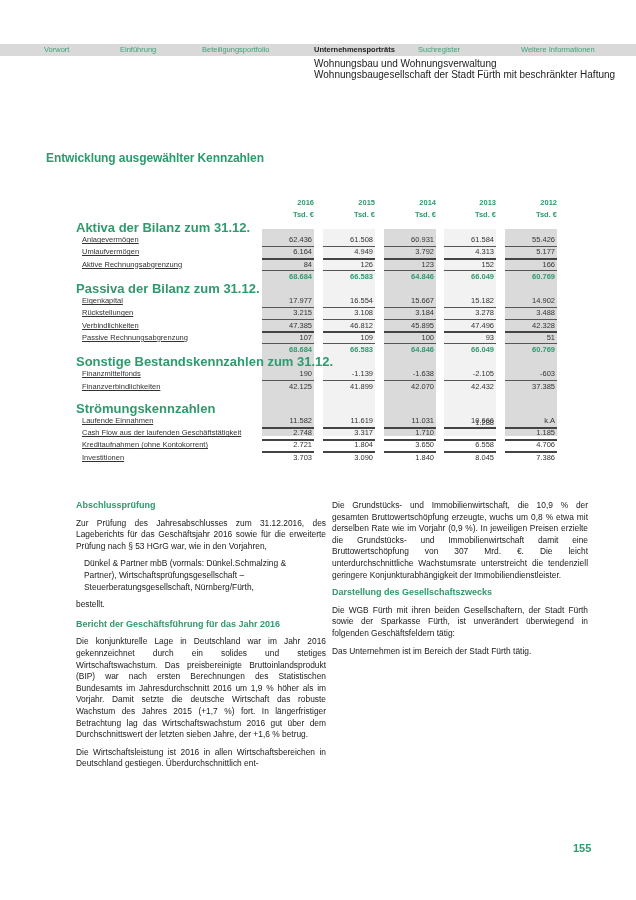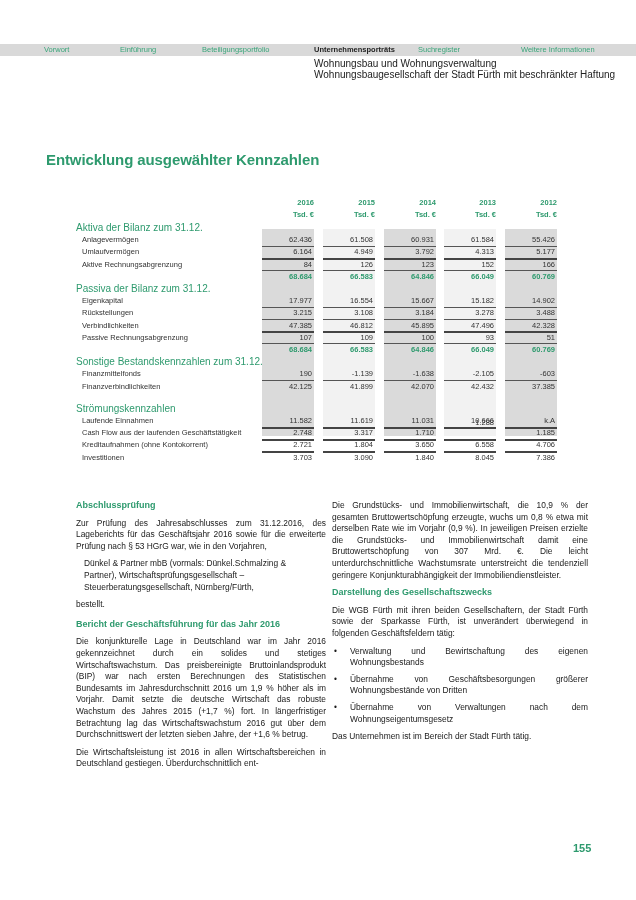--- a/index.html
+++ b/index.html
@@ -7,31 +7,31 @@
          font-family: "Liberation Sans", sans-serif; color: #1a1a1a; }
 
   
   .topnav { position: absolute; left: 0; top: 44px; width: 636px; height: 12px;
             background: #d9d9d9; }
   .topnav span { position: absolute; top: 1px; font-size: 7.5px; line-height: 10px;
                  color: #3aa57a; white-space: nowrap; cursor: pointer; }
   .topnav span.active { color: #222; font-weight: bold; }
   .subhead { position: absolute; left: 314px; font-size: 10px; line-height: 10px; color: #222; white-space: nowrap; }
 
-  .title { position: absolute; left: 46px; top: 151px; font-size: 15px; font-weight: bold;
+  .title { position: absolute; left: 46px; top: 151px; font-size: 12px; font-weight: bold;
            color: #2e9a6e; letter-spacing: -0.1px; text-align: center; }
 
   
   .colbg { position: absolute; top: 229px; height: 207px; width: 52px; }
   .col-dark { background: #dadada; }
   .col-light { background: #f2f2f2; }
   .colhead { position: absolute; width: 52px; text-align: right; font-size: 7.5px;
              font-weight: bold; color: #2e9a6e; line-height: 10px; }
-  .rowlabel { position: absolute; left: 82px; font-size: 7.5px; line-height: 10px; color: #333; white-space: nowrap; }
-  .seclabel { position: absolute; left: 76px; font-size: 10px; line-height: 10px; font-weight: normal; color: #2e9a6e; white-space: nowrap; }
+  .rowlabel { position: absolute; left: 82px; font-size: 7.5px; line-height: 10px; color: #333; white-space: nowrap; text-decoration: underline; }
+  .seclabel { position: absolute; left: 76px; font-size: 13px; line-height: 10px; font-weight: bold; color: #2e9a6e; white-space: nowrap; }
   .cell { position: absolute; width: 50px; text-align: right; font-size: 7.5px; line-height: 10px; color: #333; }
   .cell.sum { color: #2e9a6e; font-weight: bold; }
   .uline { position: absolute; width: 52px; height: 0; border-top: 1px solid #555; }
   .uline.dbl { border-top: 2px solid #444; }
 
   
   .textcol { position: absolute; width: 250px; font-size: 8.4px; line-height: 11.6px; color: #1a1a1a; text-align: justify; }
   .textcol h3 { margin: 0 0 6px 0; font-size: 9px; font-weight: bold; color: #2e9a6e; }
   .textcol p { margin: 0 0 6px 0; }
   .textcol .center { text-align: left; margin: 0 0 6px 0; }
@@ -229,21 +229,16 @@
   <p>bestellt.</p>
   <h3 style="margin-top:8px">Bericht der Geschäftsführung für das Jahr 2016</h3>
   <p>Die konjunkturelle Lage in Deutschland war im Jahr 2016 gekennzeichnet durch ein solides und stetiges Wirtschaftswachstum. Das preisbereinigte Bruttoinlandsprodukt (BIP) war nach ersten Berechnungen des Statistischen Bundesamts im Jahresdurchschnitt 2016 um 1,9 % höher als im Vorjahr. Damit setzte die deutsche Wirtschaft das robuste Wachstum des Jahres 2015 (+1,7 %) fort. In längerfristiger Betrachtung lag das Wirtschaftswachstum 2016 gut über dem Durchschnittswert der letzten sieben Jahre, der +1,6 % betrug.</p>
   <p>Die Wirtschaftsleistung ist 2016 in allen Wirtschaftsbereichen in Deutschland gestiegen. Überdurchschnittlich ent-</p>
 </div>
 
 <div class="textcol" style="left:332px; top:500px; width:256px;">
   <p>Die Grundstücks- und Immobilienwirtschaft, die 10,9 % der gesamten Bruttowertschöpfung erzeugte, wuchs um 0,8 % etwa mit derselben Rate wie im Vorjahr (0,9 %). In jeweiligen Preisen erzielte die Grundstücks- und Immobilienwirtschaft damit eine Bruttowertschöpfung von 307 Mrd. €. Die leicht unterdurchschnittliche Wachstumsrate unterstreicht die tendenziell geringere Konjunkturabhängigkeit der Immobiliendienstleister.</p>
   <h3>Darstellung des Gesellschaftszwecks</h3>
   <p>Die WGB Fürth mit ihren beiden Gesellschaftern, der Stadt Fürth sowie der Sparkasse Fürth, ist unverändert überwiegend in folgenden Geschäftsfeldern tätig:</p>
-  <ul>
-    <li>Verwaltung und Bewirtschaftung des eigenen Wohnungsbestands</li>
-    <li>Übernahme von Geschäftsbesorgungen größerer Wohnungsbestände von Dritten</li>
-    <li>Übernahme von Verwaltungen nach dem Wohnungseigentumsgesetz</li>
-  </ul>
   <p>Das Unternehmen ist im Bereich der Stadt Fürth tätig.</p>
 </div>
 
 <div class="pagenum">155</div>
 
 </body></html>

